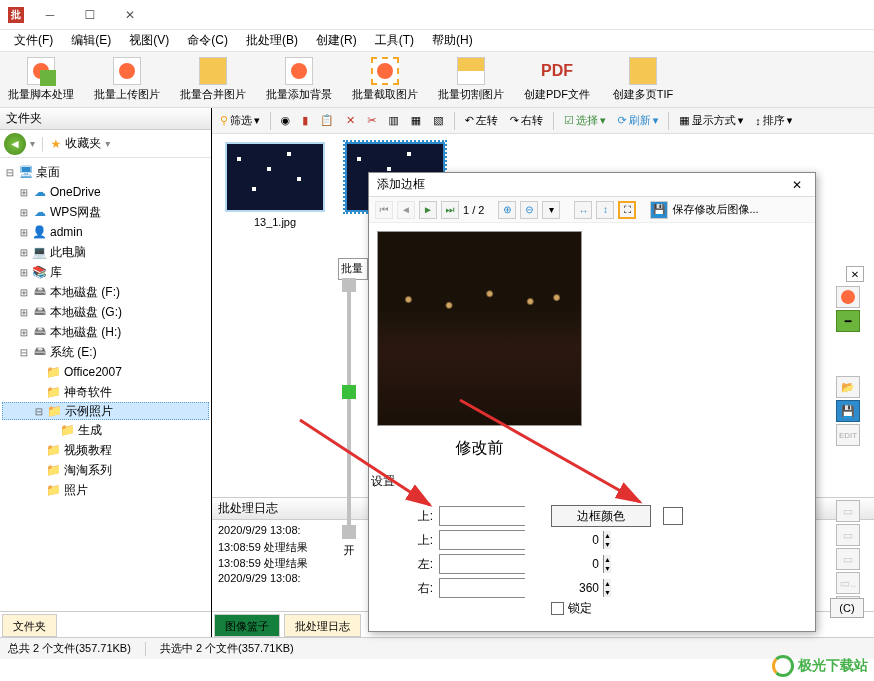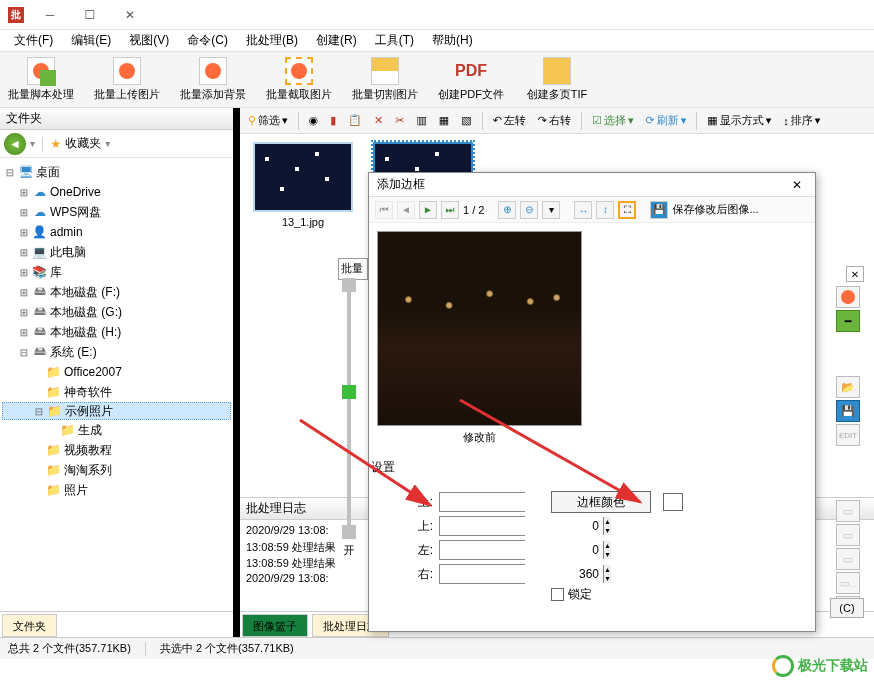--- a/index.html
+++ b/index.html
@@ -17,21 +17,21 @@
   .toolbar-big { height: 56px; background: #f5f5f5; display: flex; align-items: center; padding: 4px 6px; gap: 16px; border-bottom: 1px solid #ddd; }
   .tb-big-btn { display: flex; flex-direction: column; align-items: center; gap: 2px; min-width: 70px; }
   .tb-big-icon { width: 28px; height: 28px; background: #fff; border: 1px solid #ccc; position: relative; display: flex; align-items: center; justify-content: center; }
   .tb-big-icon .inner { width: 16px; height: 16px; background: #ff6b3d; border-radius: 50%; }
   .tb-big-icon.multi::after { content: ""; position: absolute; width: 16px; height: 16px; background: #6bb53d; right: -2px; bottom: -2px; }
   .tb-big-icon.pdf { color:#c0392b; font-weight:bold; font-size:16px; background:none; border:none; }
   .tb-big-label { font-size: 11px; }
   
   .main-row { display: flex; height: calc(681px - 30px - 22px - 56px - 22px - 22px); }
   
-  .sidebar { width: 240px; border-right: 7px solid #000000; display: flex; flex-direction: column; }
+  .sidebar { width: 212px; border-right: 1px solid #000000; display: flex; flex-direction: column; }
   .panel-title { height: 22px; background: linear-gradient(#fefefe,#e8e8e8); border-bottom: 1px solid #ccc; display: flex; align-items: center; padding: 0 6px; font-size: 12px; }
   .panel-nav { height: 28px; display: flex; align-items: center; gap: 4px; padding: 0 4px; border-bottom: 1px solid #e5e5e5; }
   .nav-back { width: 22px; height: 22px; background: radial-gradient(circle,#7cc142,#4a8a1f); border-radius: 50%; display:flex; align-items:center; justify-content:center; color:#fff; }
   .nav-arrow { color:#888; font-size:10px; }
   .nav-star { color:#f5a623; }
   
   .tree { flex: 1; overflow-y: auto; padding: 4px 2px; }
   .tree-node { display: flex; align-items: center; height: 20px; padding-left: 2px; gap: 2px; white-space: nowrap; }
   .tree-exp { width: 12px; text-align: center; color: #666; font-size: 10px; }
   .tree-icn { width: 16px; height: 14px; display: inline-flex; align-items: center; justify-content: center; font-size: 12px; }
@@ -77,21 +77,21 @@
   .dlg-previews { display:flex; gap:8px; padding:8px; }
   .prev-col { display:flex; flex-direction:column; align-items:center; }
   .prev-img { width: 205px; height: 195px; background: linear-gradient(#1a1208 40%, #2b1810 60%, #1a1008); position:relative; border:1px solid #999; }
   .prev-img::after { content:""; position:absolute; inset:0; background:
       radial-gradient(circle at 15% 35%, rgba(255,200,120,.8) 2px, transparent 4px),
       radial-gradient(circle at 35% 38%, rgba(255,200,120,.8) 2px, transparent 4px),
       radial-gradient(circle at 55% 32%, rgba(255,200,120,.8) 2px, transparent 4px),
       radial-gradient(circle at 75% 36%, rgba(255,200,120,.8) 2px, transparent 4px),
       radial-gradient(circle at 88% 34%, rgba(255,200,120,.8) 2px, transparent 4px);
   }
-  .prev-label { font-size: 11px; margin-top:4px; }
+  .prev-label { font-size: 16px; margin-top:12px; }
   .dlg-settings { padding: 6px 2px; font-size:12px; }
   .setting-row { display:flex; align-items:center; height:24px; gap:6px; }
   .setting-label { width: 32px; text-align:right; margin-left: 30px; }
   .num-input { width: 86px; height:20px; border:1px solid #888; display:flex; }
   .num-input input { flex:1; border:none; text-align:right; padding:0 4px; font-size:12px; outline:none; }
   .spinner { width:14px; display:flex; flex-direction:column; border-left:1px solid #888; }
   .spin-btn { flex:1; font-size:7px; display:flex; align-items:center; justify-content:center; background:#f0f0f0; }
   .border-color-btn { width: 100px; height: 22px; border:1px solid #666; background:#f5f5f5; display:flex; align-items:center; justify-content:center; margin-left:20px; }
   .color-swatch { width:20px; height:18px; border:1px solid #666; background:#fff; margin-left:6px; }
   .lock-check { display:flex; align-items:center; gap:4px; margin-left:20px;margin-top:40px; }
@@ -149,20 +149,24 @@
       <div class="tb-big-icon multi">
         <div class="inner"></div>
       </div>
       <div class="tb-big-label">批量脚本处理</div>
     </div>
   <div class="tb-big-btn">
       <div class="tb-big-icon">
         <div class="inner"></div>
       </div>
       <div class="tb-big-label">批量上传图片</div>
+    </div>
+  <div class="tb-big-btn">
+      <div class="tb-big-icon" style="background:#f5c651"></div>
+      <div class="tb-big-label">批量合并图片</div>
     </div>
   <div class="tb-big-btn">
       <div class="tb-big-icon">
         <div class="inner"></div>
       </div>
       <div class="tb-big-label">批量添加背景</div>
     </div>
   <div class="tb-big-btn">
       <div class="tb-big-icon" style="border:2px dashed #f5a623">
         <div class="inner"></div>

